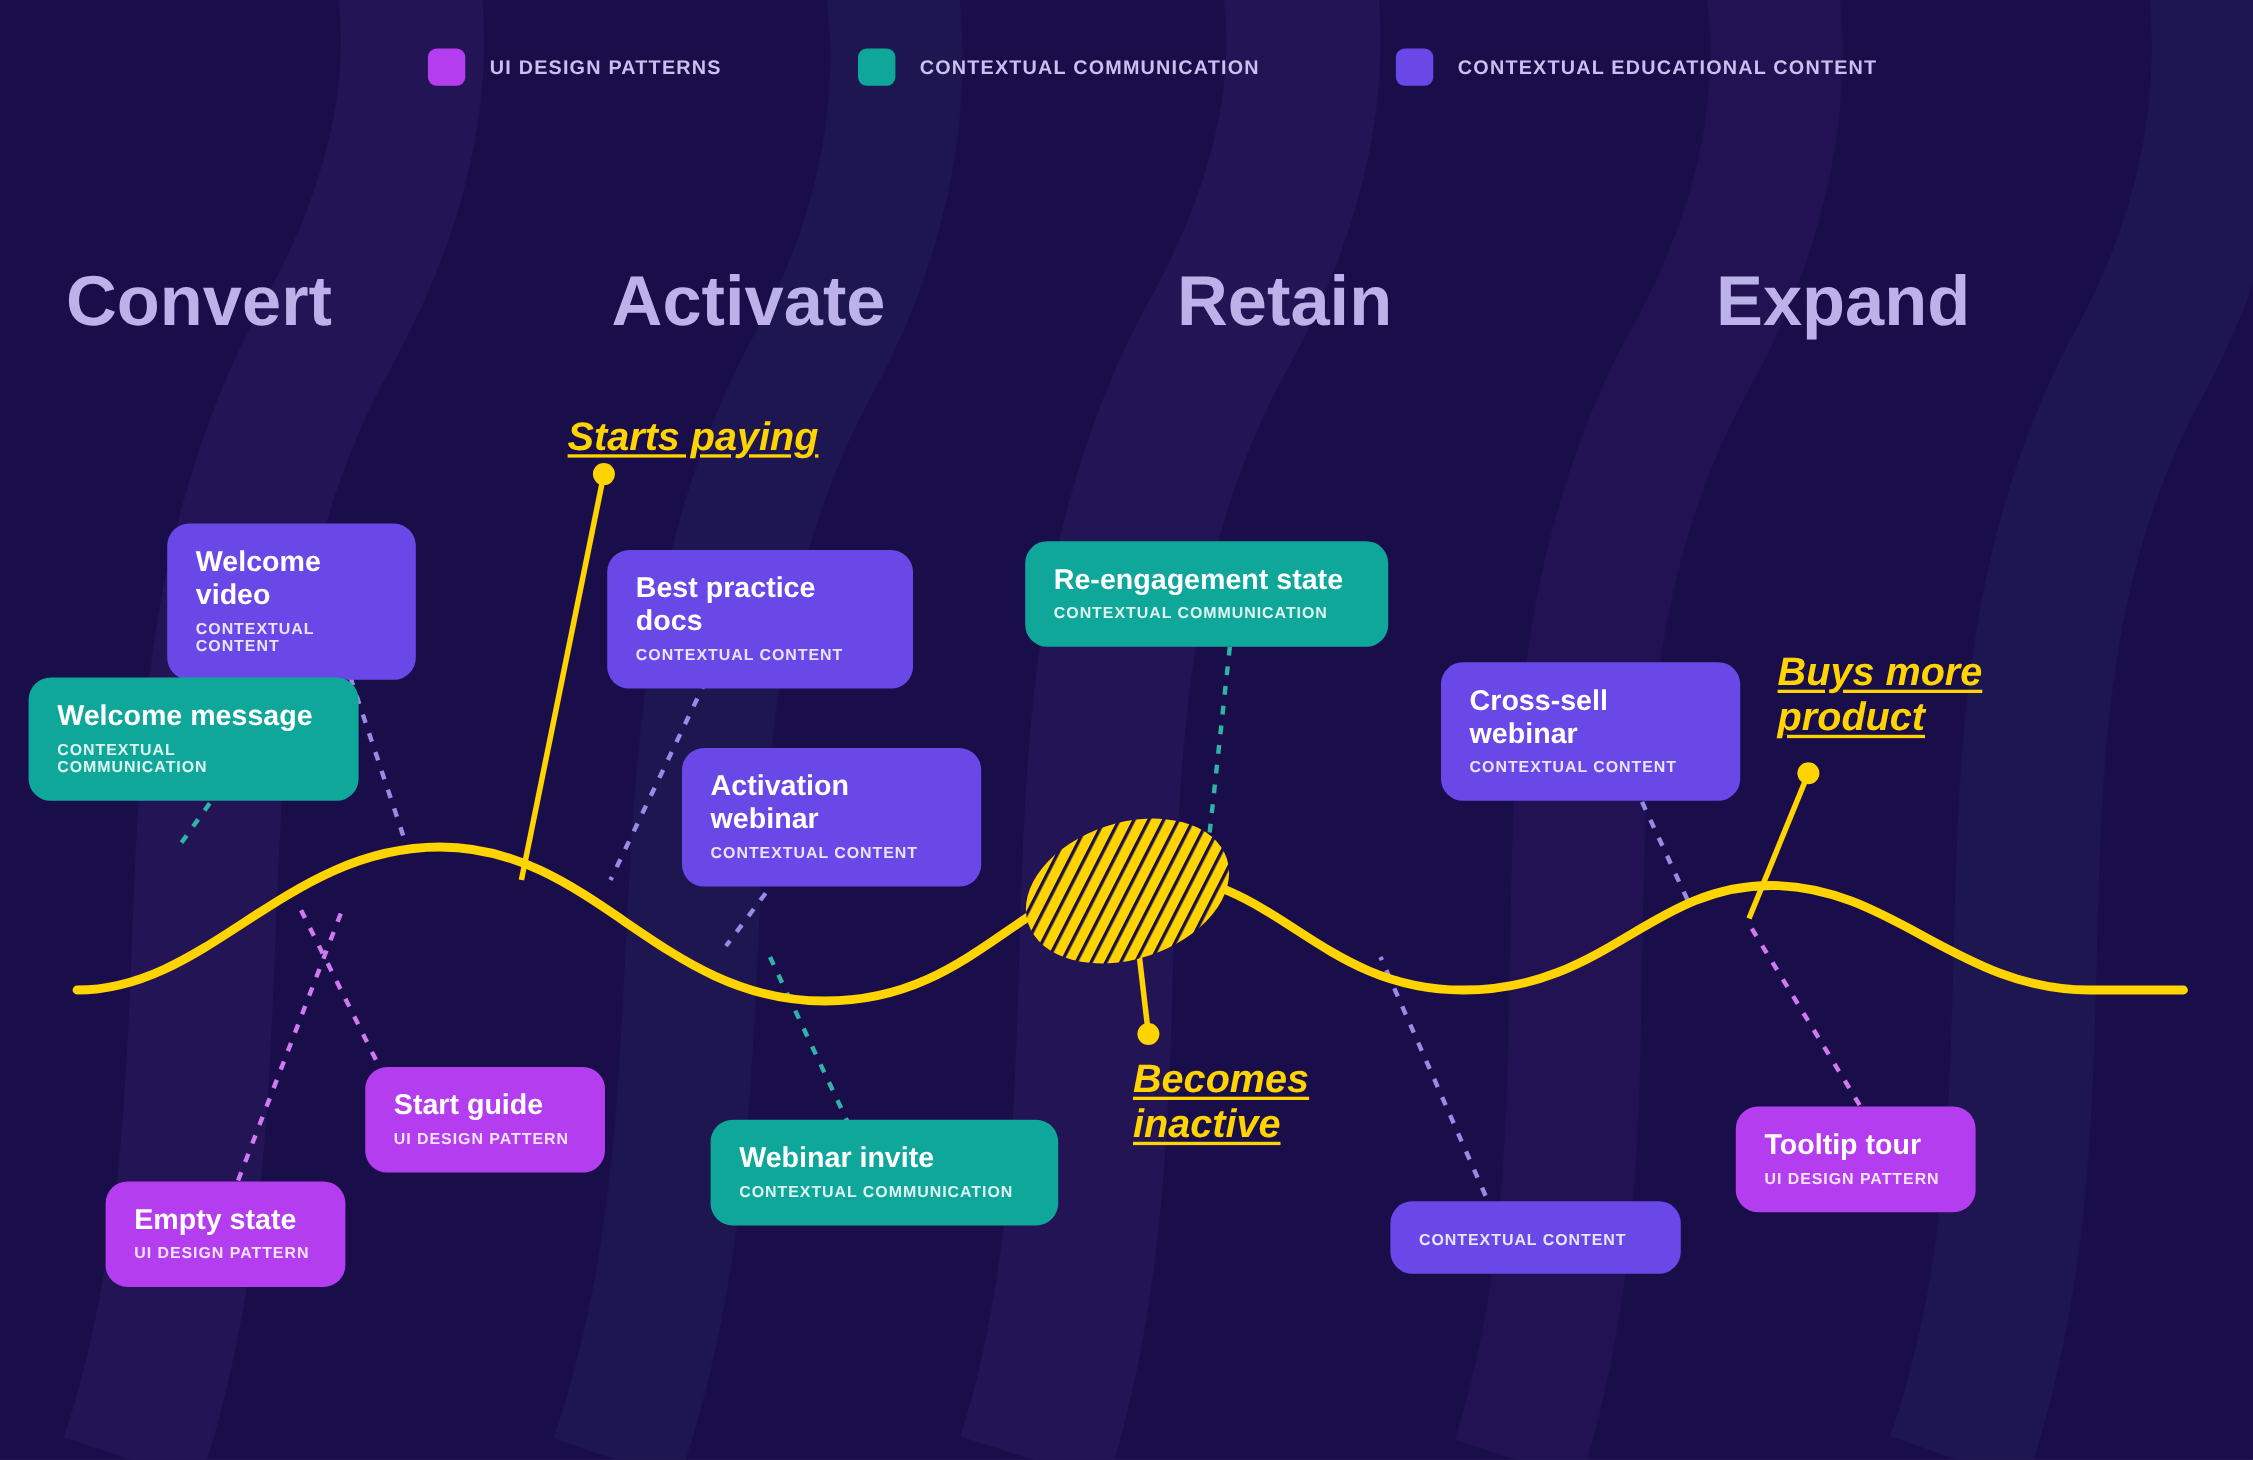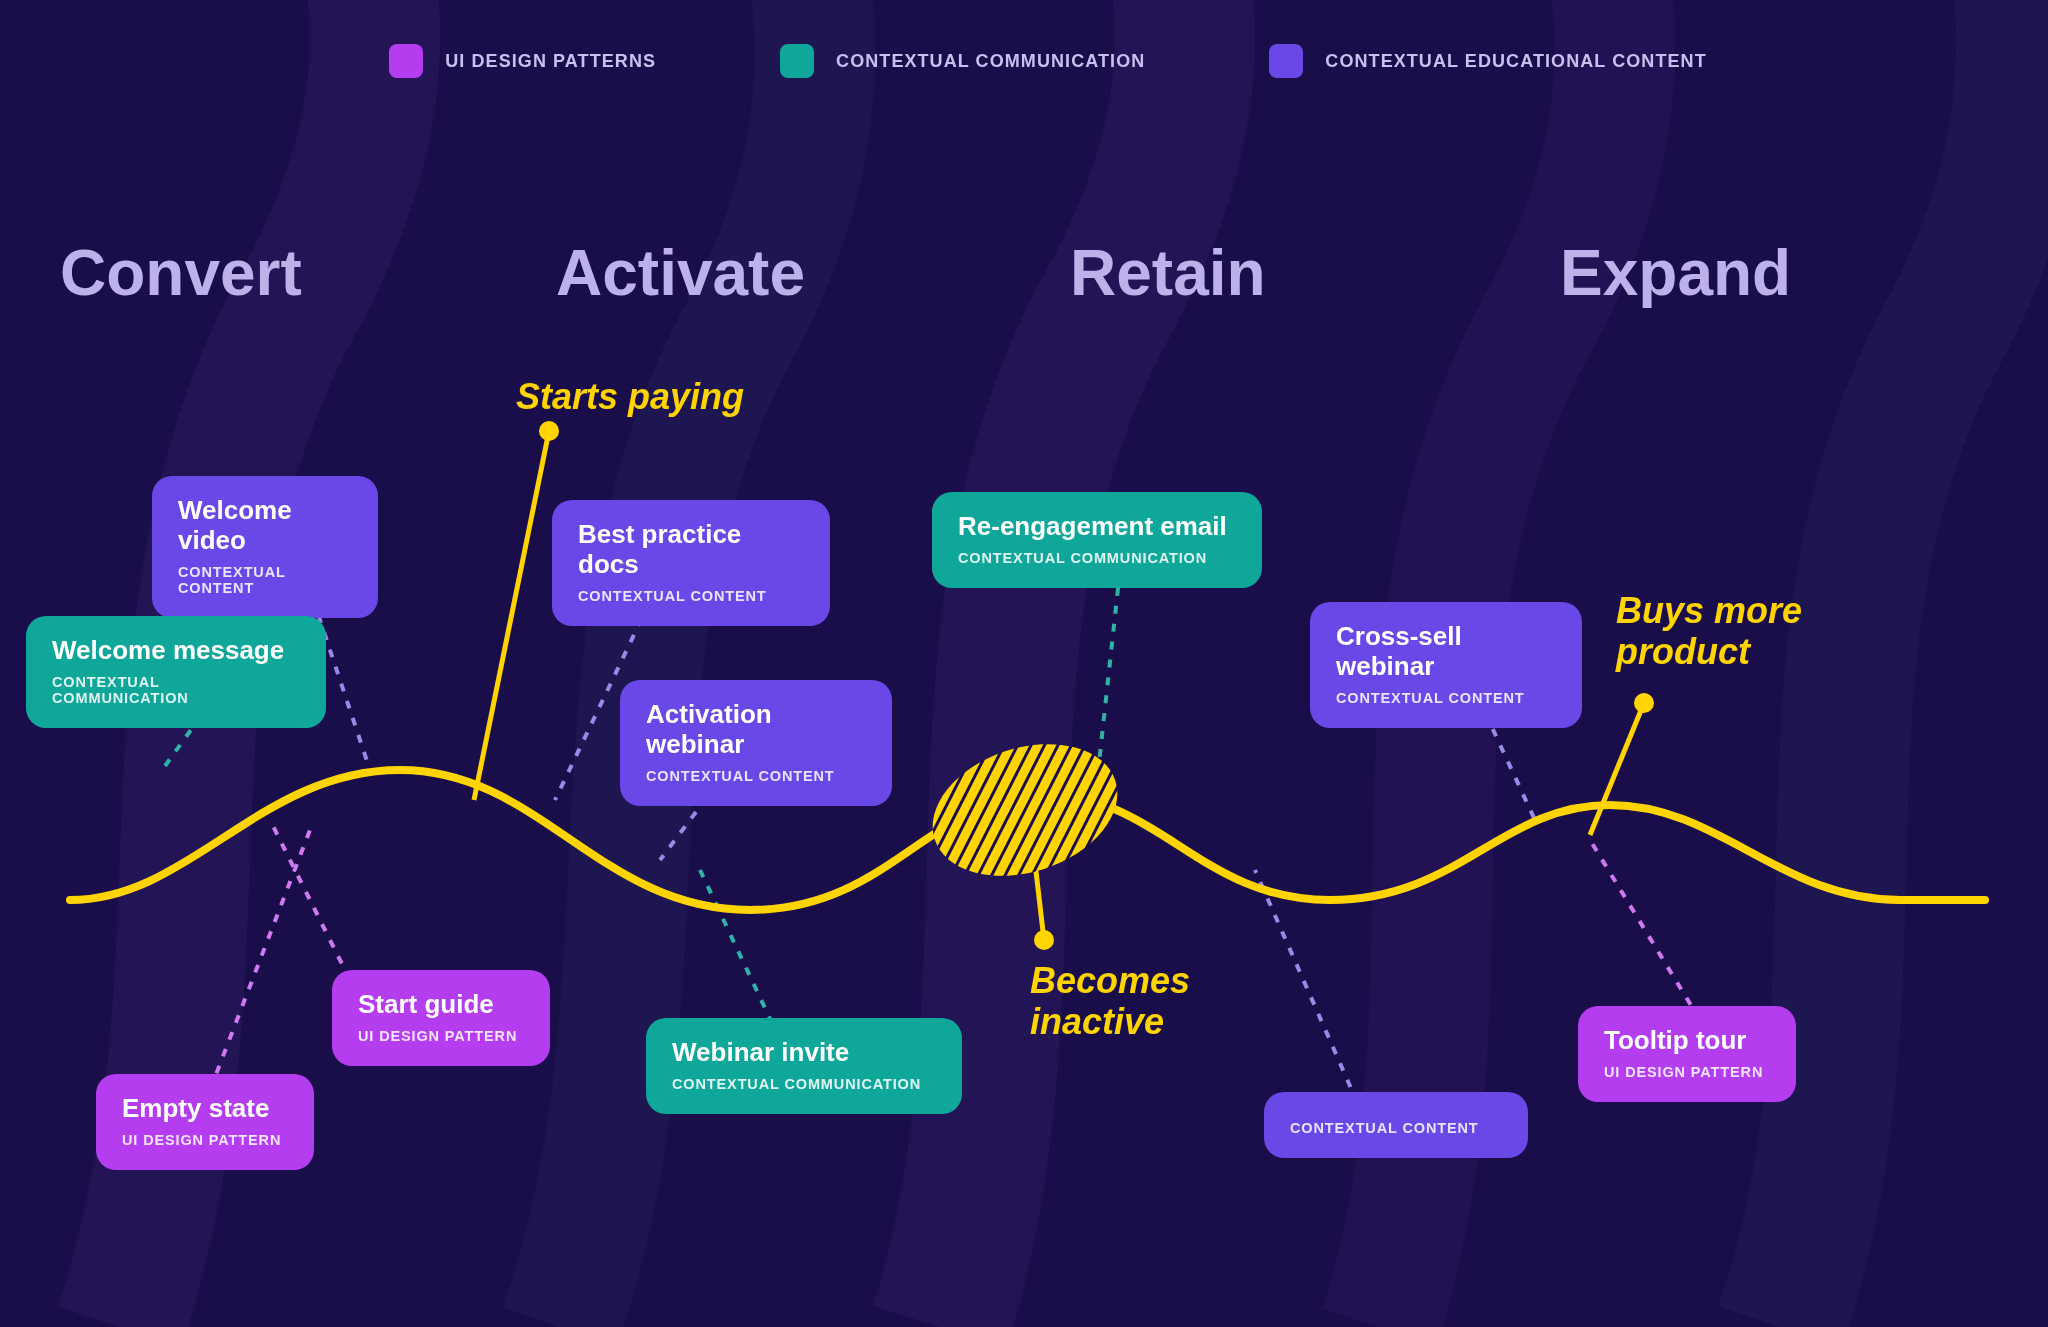--- a/index.html
+++ b/index.html
@@ -29,21 +29,21 @@
   .card{position:absolute;border-radius:20px;padding:20px 26px 22px 26px;box-sizing:border-box;}
   .card .title{font-size:26px;font-weight:700;color:#fff;line-height:1.15;}
   .card .sub{font-size:14.5px;letter-spacing:0.06em;font-weight:600;color:#e8e4ff;margin-top:8px;}
   .card.teal .sub{color:#dff5f2;}
   .card.magenta .sub{color:#f5e3ff;}
   .magenta{background:var(--magenta);}
   .teal{background:var(--teal);}
   .indigo{background:var(--indigo);}
 
   
-  .milestone{position:absolute;color:var(--yellow);font-style:italic;font-weight:800;font-size:36px;line-height:1.15;text-underline-offset:4px;}
+  .milestone{position:absolute;color:var(--yellow);font-style:italic;font-weight:800;font-size:36px;line-height:1.15;text-decoration:underline;text-underline-offset:4px;}
 
   
   .dot{position:absolute;width:20px;height:20px;border-radius:50%;background:var(--yellow);transform:translate(-50%,-50%);}
 
   
   .ribbons{position:absolute;inset:0;opacity:0.12;mix-blend-mode:screen;}
 </style>
 </head>
 <body>
 
@@ -154,21 +154,21 @@
     <div class="title">Activation webinar</div>
     <div class="sub">CONTEXTUAL CONTENT</div>
   </div>
 
   <div class="card teal" style="left:646px;top:1018px;width:316px">
     <div class="title">Webinar invite</div>
     <div class="sub">CONTEXTUAL COMMUNICATION</div>
   </div>
 
   <div class="card teal" style="left:932px;top:492px;width:330px">
-    <div class="title">Re-engagement email</div>
+    <div class="title">Re-engagement state</div>
     <div class="sub">CONTEXTUAL COMMUNICATION</div>
   </div>
 
   <div class="card indigo" style="left:1264px;top:1092px;width:264px">
     <div class="sub">CONTEXTUAL CONTENT</div>
   </div>
 
   <div class="card indigo" style="left:1310px;top:602px;width:272px">
     <div class="title">Cross-sell webinar</div>
     <div class="sub">CONTEXTUAL CONTENT</div>

